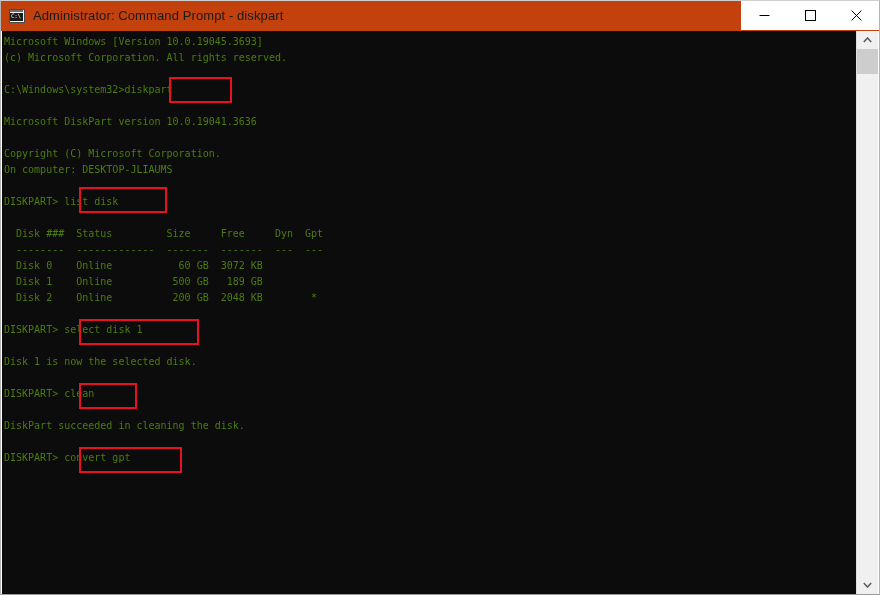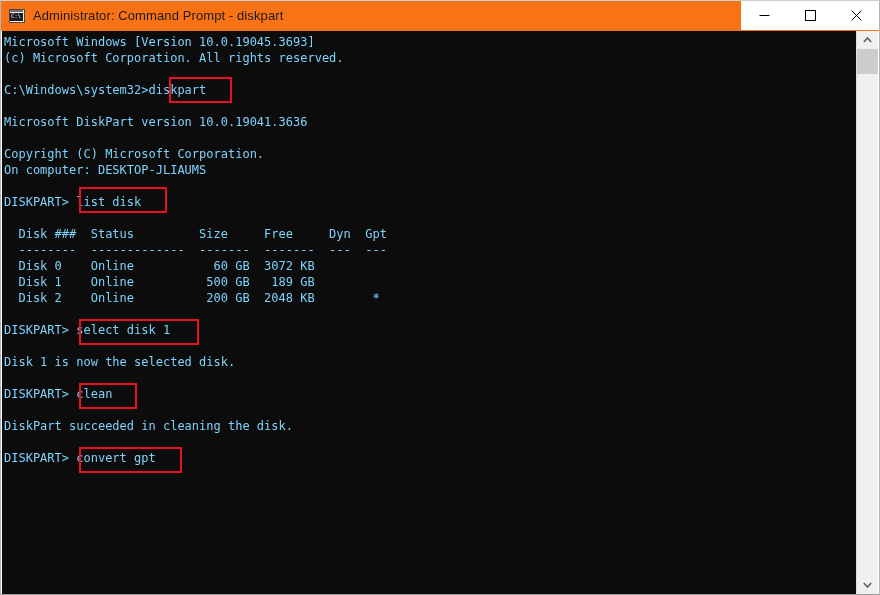--- a/index.html
+++ b/index.html
@@ -27,21 +27,21 @@
     border-bottom: 1px solid #9a9a9a;
     overflow: hidden;
   }
 
   
   #titlebar {
     position: absolute;
     left: 0; top: 0;
     width: 878px;
     height: 30px;
-    background: #f97316;
+    background: #c2410c;
     display: flex;
     align-items: center;
   }
   #title-icon {
     width: 16px;
     height: 16px;
     margin-left: 8px;
     margin-right: 8px;
     position: relative;
     flex: 0 0 auto;
@@ -117,23 +117,23 @@
     width: 855px;
     height: 563px;
     background: #0c0c0c;
     overflow: hidden;
   }
   #console-text {
     position: absolute;
     left: 2px;
     top: 3px;
     font-family: "DejaVu Sans Mono", monospace;
-    font-size: 12px;
+    font-size: 10px;
     line-height: 16px;
-    color: #7dd3fc;
+    color: #4d7c0f;
     white-space: pre;
     letter-spacing: 0px;
     -webkit-font-smoothing: none;
   }
   #console-text .ln {
     height: 16px;
     white-space: pre;
   }
 
   

